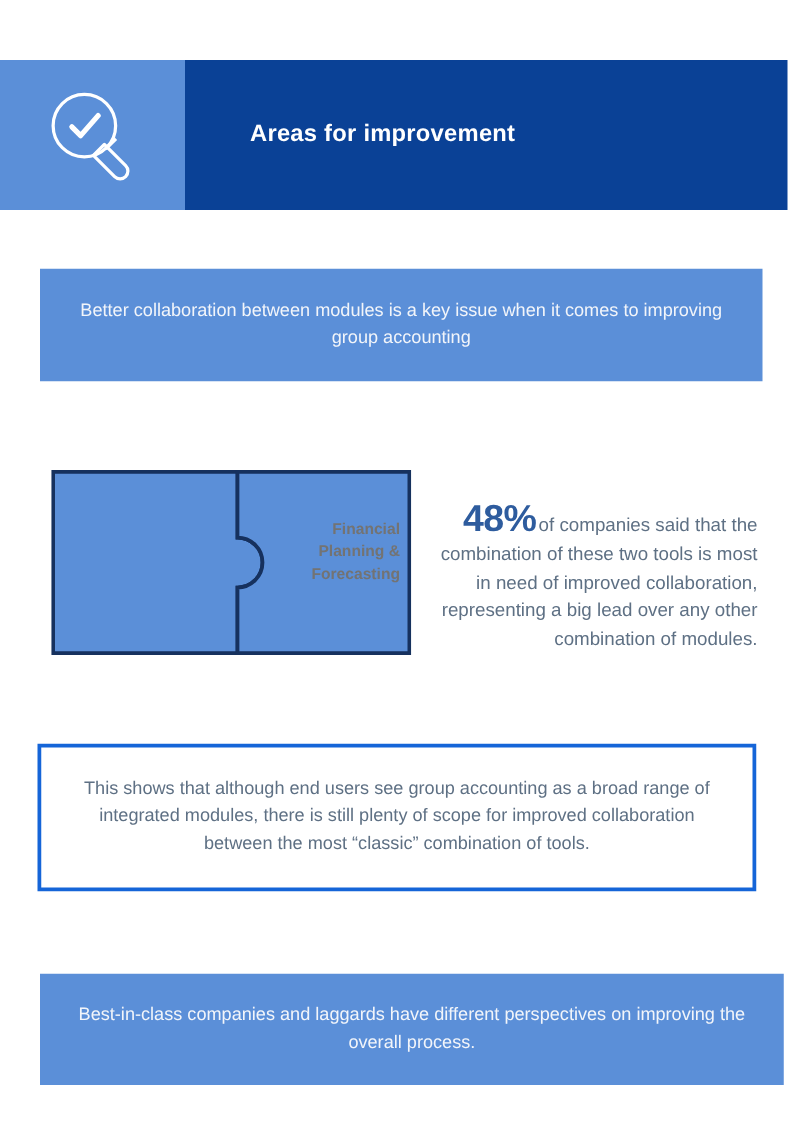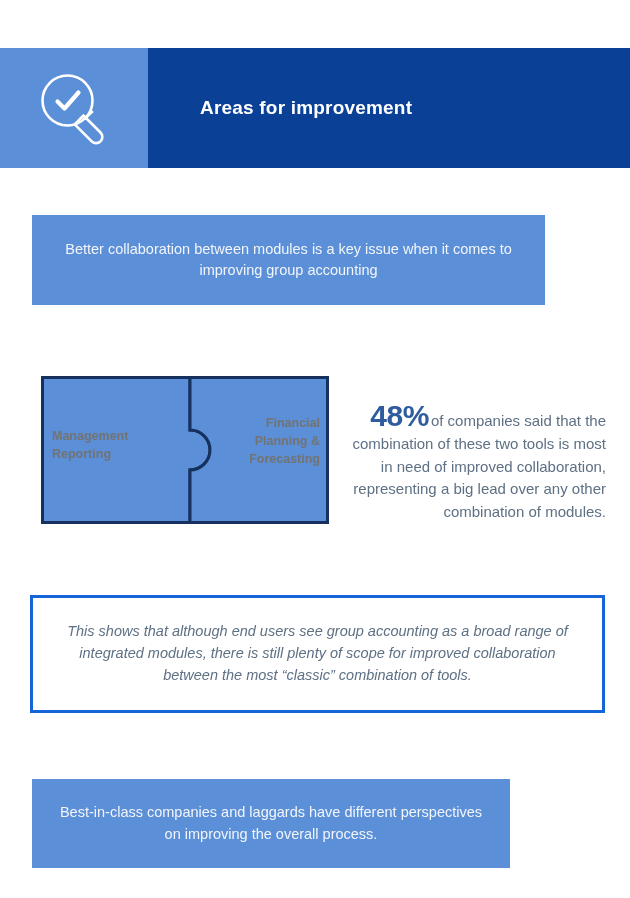--- a/index.html
+++ b/index.html
@@ -61,27 +61,27 @@
   .blue-box-text {
     color: #F2F5FA;
     font-size: 14.5px;
     line-height: 1.45;
     text-align: center;
     padding: 0 26px;
   }
   #box-collaboration {
     left: 32px;
     top: 215px;
-    width: 513px;
+    width: 578px;
     height: 90px;
   }
   #box-bestinclass {
     left: 32px;
     top: 779px;
-    width: 478px;
+    width: 595px;
     height: 89px;
   }
 
   
   .puzzle-wrap {
     position: absolute;
     left: 41px;
     top: 376px;
     width: 288px;
     height: 148px;
@@ -137,21 +137,20 @@
     left: 30px;
     top: 595px;
     width: 575px;
     height: 118px;
     background: #ffffff;
     border: 3px solid #1565D8;
     box-sizing: border-box;
     display: flex;
     align-items: center;
     justify-content: center;
-    font-style: italic;
   }
   #box-outlined .outlined-text {
     color: #5E7084;
     font-size: 14.5px;
     line-height: 1.5;
     text-align: center;
     padding: 0 30px;
   }
 </style>
 </head>
@@ -177,21 +176,20 @@
   <div class="blue-box-text">Better collaboration between modules is a key issue when it comes to improving group accounting</div>
 </div>
 
 <div class="puzzle-wrap">
   <svg width="288" height="148" viewBox="0 0 288 148">
 
     <path d="M1.5,1.5 H149 V54 a20,20 0 1 1 0,40 V146.5 H1.5 Z" fill="#5B8FD8" stroke="#16315E" stroke-width="3"></path>
 
     <path d="M149,1.5 H286.5 V146.5 H149 V94 a20,20 0 1 0 0,-40 Z" fill="#5B8FD8" stroke="#16315E" stroke-width="3"></path>
   </svg>
-  <div class="puzzle-label" id="puzzle-label-left">Management Reporting</div>
   <div class="puzzle-label" id="puzzle-label-right">Financial Planning &amp; Forecasting</div>
 </div>
 
 <div class="stat-block">
   <p class="stat-paragraph"><span class="stat-number">48%</span><span>of companies said that the combination of these two tools is most in need of improved collaboration, representing a big lead over any other combination of modules.</span></p>
 </div>
 
 <div id="box-outlined">
   <div class="outlined-text">This shows that although end users see group accounting as a broad range of integrated modules, there is still plenty of scope for improved collaboration between the most “classic” combination of tools.</div>
 </div>

